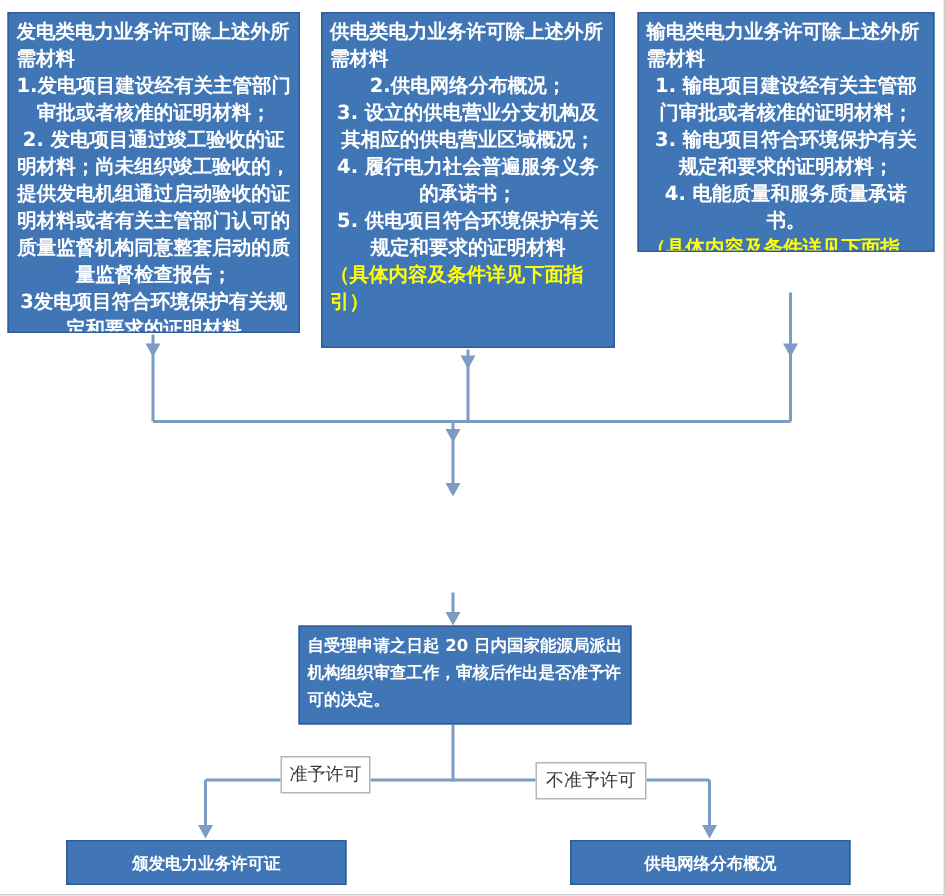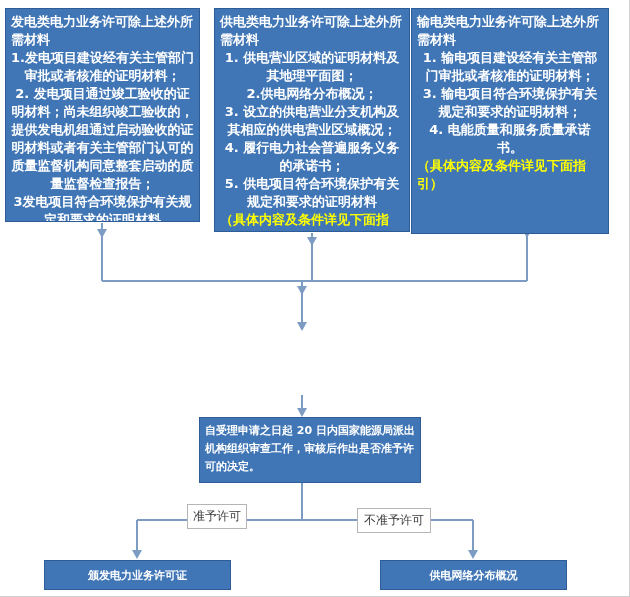--- a/index.html
+++ b/index.html
@@ -69,30 +69,29 @@
         <div class="box-item">1.发电项目建设经有关主管部门审批或者核准的证明材料；</div>
         <div class="box-item">2. 发电项目通过竣工验收的证明材料；尚未组织竣工验收的，提供发电机组通过启动验收的证明材料或者有关主管部门认可的质量监督机构同意整套启动的质量监督检查报告；</div>
         <div class="box-item">3发电项目符合环境保护有关规定和要求的证明材料</div>
       </div>
     <div class="note">（具体内容及条件详见下面指引）</div>
   </div>
 
   <div class="bluebox top-box" style="left:214px; top:8px; width:196px; height:224px;">
     <div class="box-title">供电类电力业务许可除上述外所需材料</div>
     <div>
-        <div class="box-item">1. 供电营业区域的证明材料及其地理平面图；</div>
         <div class="box-item">2.供电网络分布概况；</div>
         <div class="box-item">3. 设立的供电营业分支机构及其相应的供电营业区域概况；</div>
         <div class="box-item">4. 履行电力社会普遍服务义务的承诺书；</div>
         <div class="box-item">5. 供电项目符合环境保护有关规定和要求的证明材料</div>
       </div>
     <div class="note">（具体内容及条件详见下面指引）</div>
   </div>
 
-  <div class="bluebox top-box" style="left:411px; top:8px; width:198px; height:226px;">
+  <div class="bluebox top-box" style="left:425px; top:8px; width:198px; height:160px;">
     <div class="box-title">输电类电力业务许可除上述外所需材料</div>
     <div>
         <div class="box-item">1. 输电项目建设经有关主管部门审批或者核准的证明材料；</div>
         <div class="box-item">3. 输电项目符合环境保护有关规定和要求的证明材料；</div>
         <div class="box-item">4. 电能质量和服务质量承诺书。</div>
       </div>
     <div class="note">（具体内容及条件详见下面指引）</div>
   </div>
 
 

